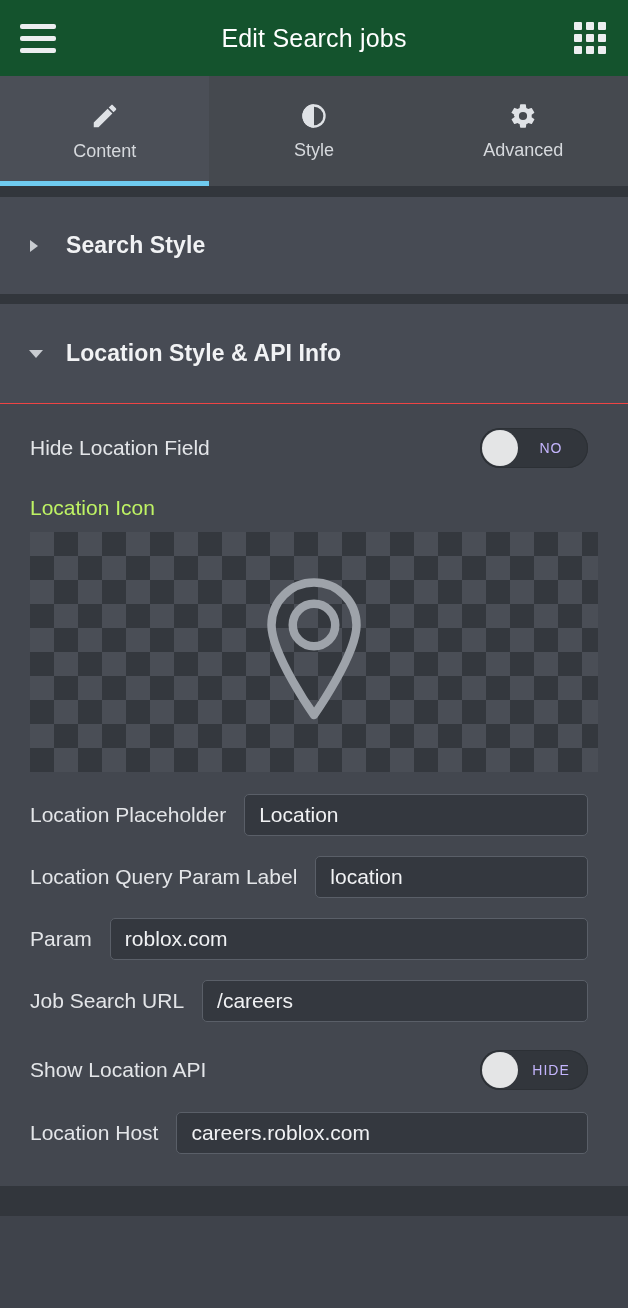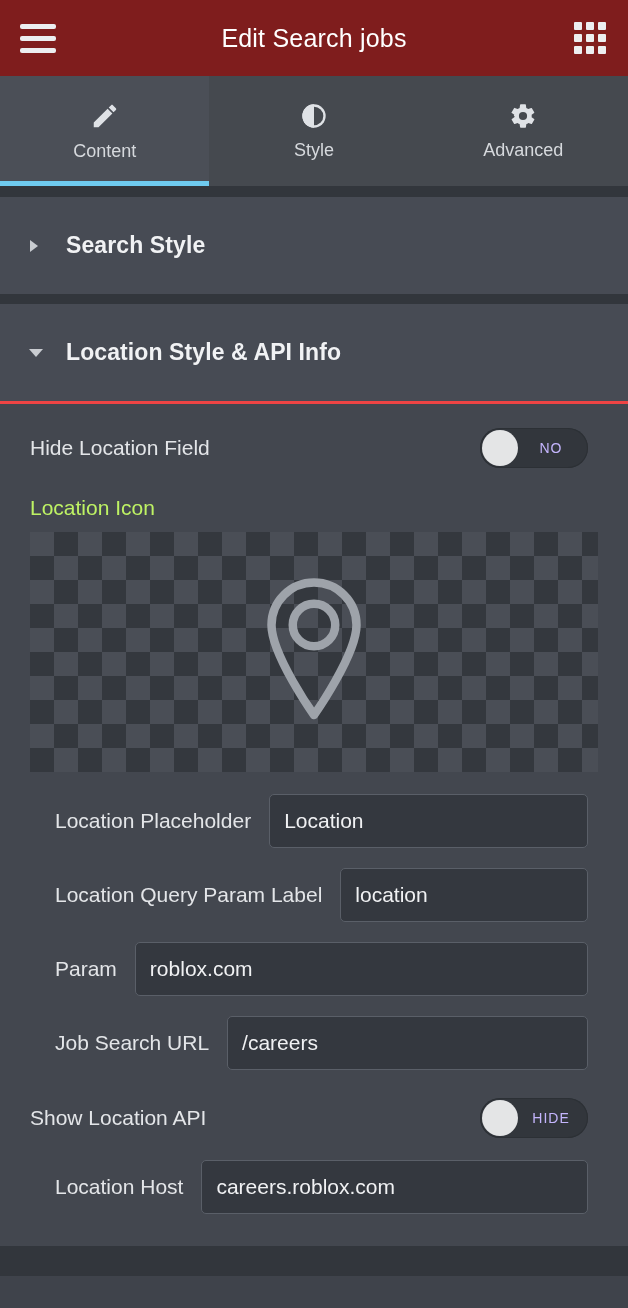--- a/index.html
+++ b/index.html
@@ -5,21 +5,21 @@
   * { margin:0; padding:0; box-sizing:border-box; }
   html, body {
     width:628px; height:1308px;
     background:#3f434b;
     font-family:"Liberation Sans", sans-serif;
     overflow:hidden;
   }
 
   
   .topbar{
-    height:76px; background:#7f1d1d;
+    height:76px; background:#14532d;
     display:flex; align-items:center; justify-content:space-between;
     padding:8px 16px;
   }
   .hamburger{ width:44px; height:40px; display:flex; flex-direction:column;
     justify-content:center; gap:7px; padding:0 4px; cursor:pointer; }
   .hamburger i{ display:block; height:5px; background:#eceef0; border-radius:2px; }
   .topbar-title{
     flex:1; text-align:center; color:#ffffff;
     font-size:25px; letter-spacing:.2px; white-space:nowrap;
   }
@@ -36,21 +36,21 @@
   .tab.active{ background:#4b4f57; }
   .tab.active:after{ content:""; position:absolute; left:0; right:0; bottom:0;
       height:5px; background:#6fcbef; }
   .tab svg{ display:block; }
 
   
   .gap{ background:#32363c; }
   .section-head{
     background:#474b54; display:flex; align-items:center;
     padding:0 0 0 28px; height:100px;
-    border-bottom:3px solid #ef4444;
+    border-bottom:1px solid #ef4444;
     cursor:pointer;
   }
   .section-head.collapsed{ border-bottom:none; height:97px;}
   .caret{ width:26px; display:flex; align-items:center; color:#c9ccd1; }
   .section-title{ color:#f1f2f4; font-size:23px; font-weight:bold; margin-left:12px;
      letter-spacing:.1px;}
 
   .panel{ background:#43474f; padding:0 0 22px 0; }
 
   .row{ display:flex; align-items:center; padding:0 40px 0 30px;
@@ -74,24 +74,24 @@
     background-color:#4a4e56;
     background-image:
       linear-gradient(45deg,#34383e 25%,transparent 25%,transparent 75%,#34383e 75%),
       linear-gradient(45deg,#34383e 25%,transparent 25%,transparent 75%,#34383e 75%);
     background-size:48px 48px;
     background-position:0 0, 24px 24px;
     display:flex; align-items:center; justify-content:center;
   }
 
   
-  .field-row{ display:flex; align-items:center; padding:10px 40px 10px 30px;margin-left:25px; }
+  .field-row{ display:flex; align-items:center; padding:10px 40px 10px 30px; }
   .field-row .row-label{ flex:none; }
   .field{
-    flex:1; margin-left:18px; height:54px; border-radius:5px;
+    flex:1; margin-left:18px; height:42px; border-radius:5px;
     background:#34383f; border:1px solid #5a5f68;
     color:#f0f1f3; font-size:21px;
     display:flex; align-items:center; padding:0 14px;
   }
   .footer-gap{ background:#32363c; }
   .footer-line{ background:#3f434b; }
 </style>
 </head>
 <body>
 

